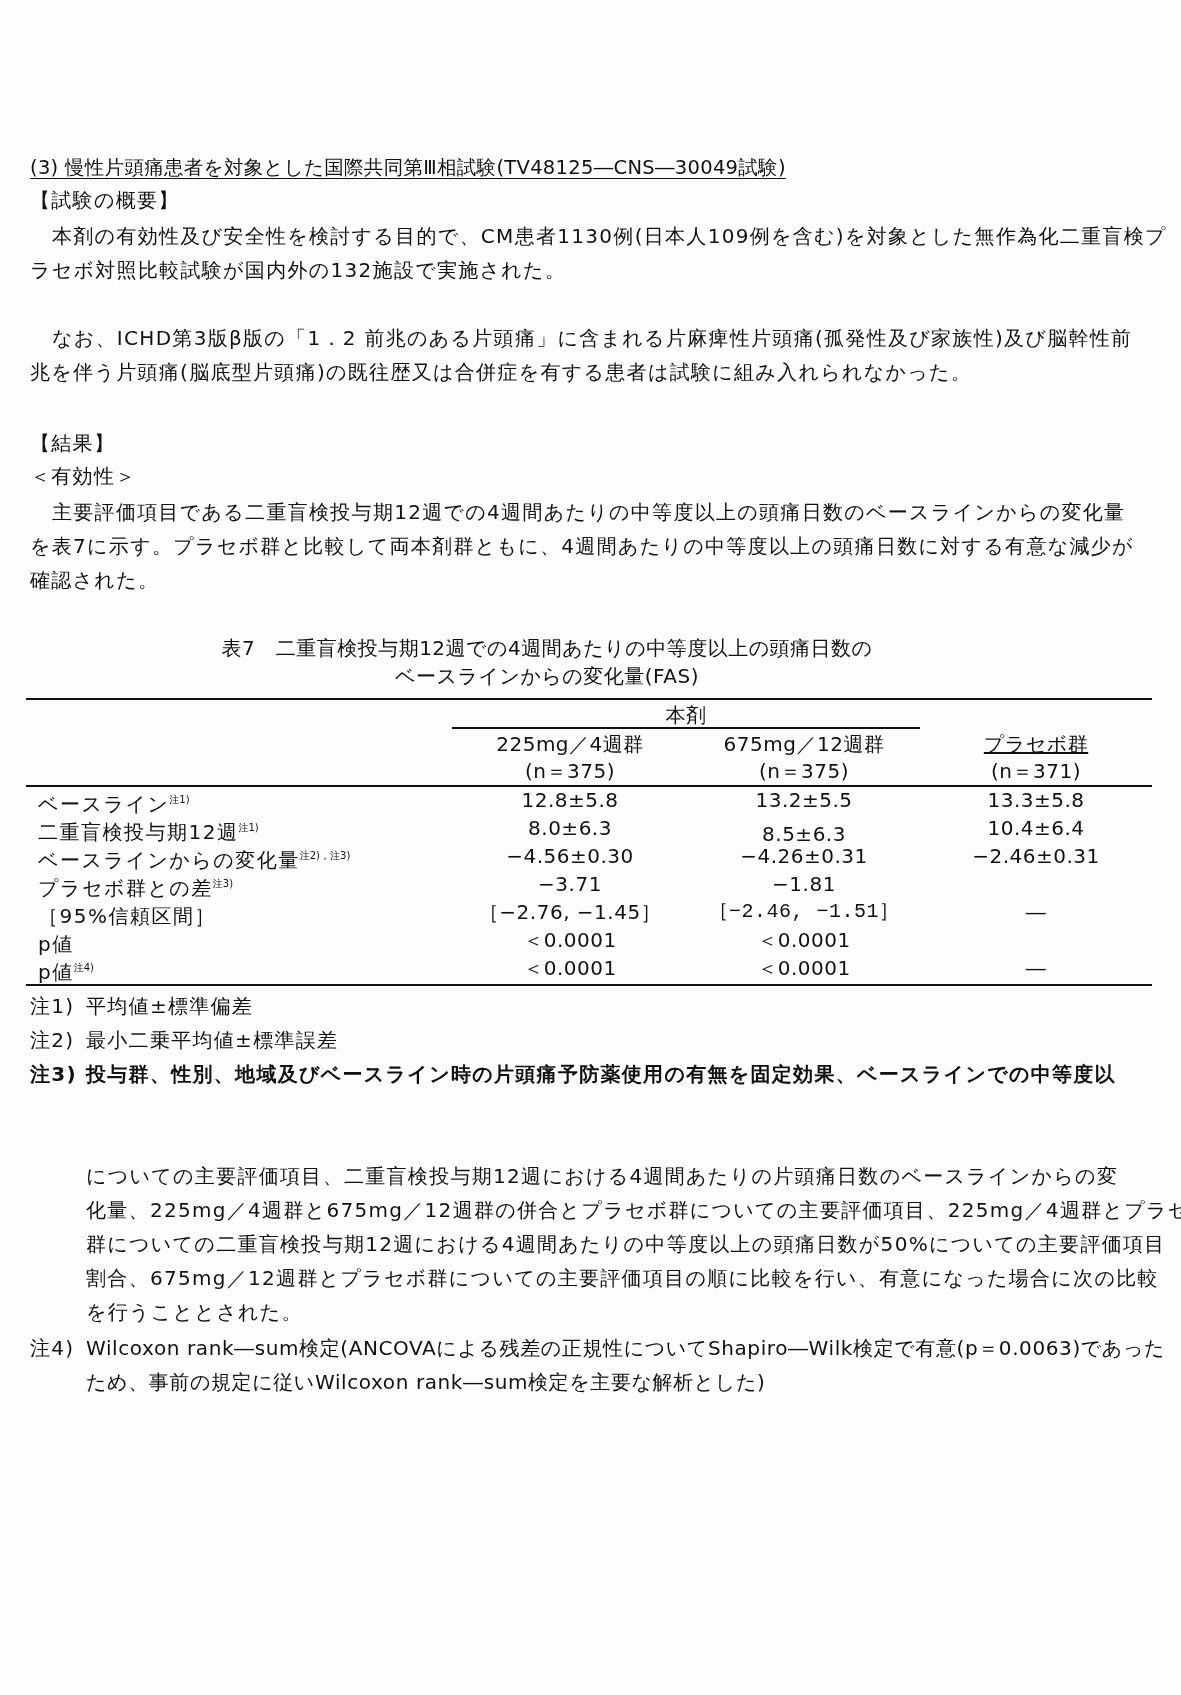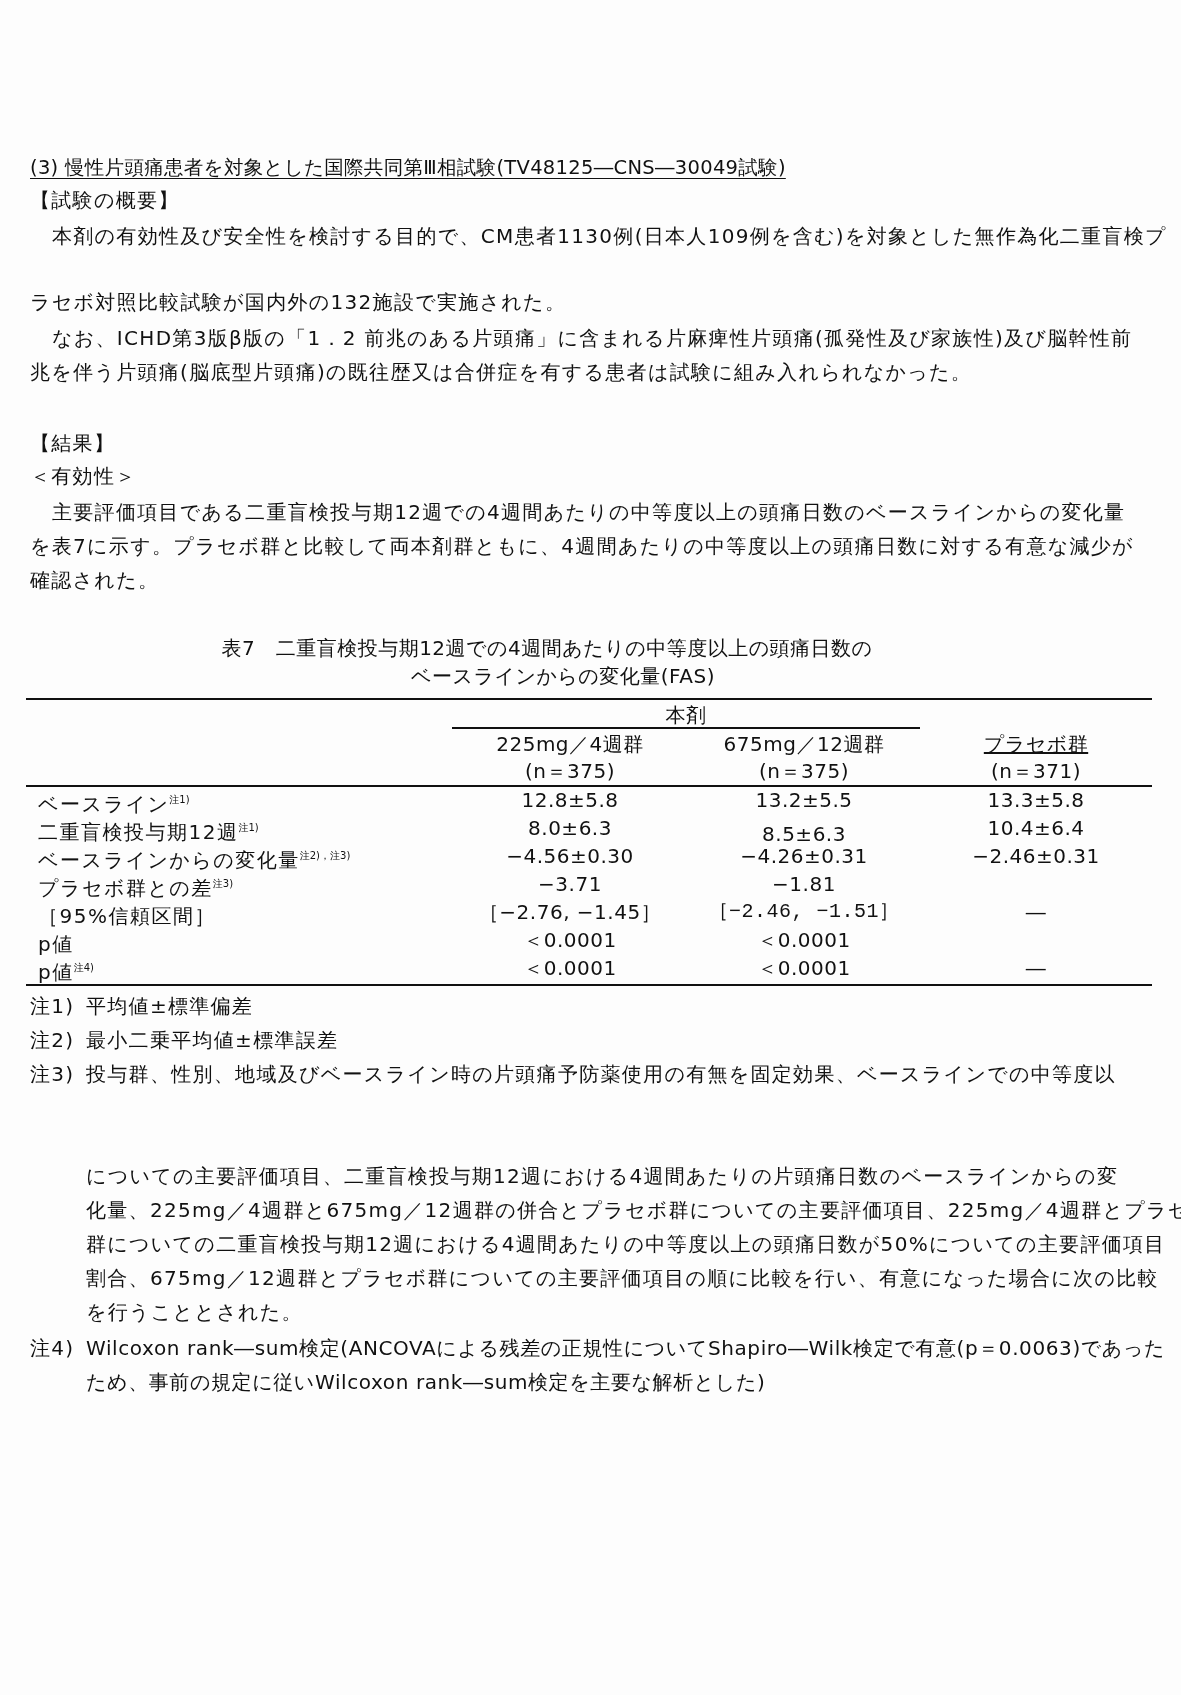--- a/index.html
+++ b/index.html
@@ -19,32 +19,32 @@
   .note-cont { position:absolute; left:86px; font-size:20px; line-height:28px; white-space:nowrap; letter-spacing:1.3px; }
 </style>
 </head>
 <body>
 
 <div class="page">
 
   <div class="line heading" style="top:154px;">(3) 慢性片頭痛患者を対象とした国際共同第Ⅲ相試験(TV48125―CNS―30049試験)</div>
   <div class="line" style="top:186px;">【試験の概要】</div>
   <div class="line indent" style="top:222px;">本剤の有効性及び安全性を検討する目的で、CM患者1130例(日本人109例を含む)を対象とした無作為化二重盲検プ</div>
-  <div class="line" style="top:256px;margin-top:32px;">ラセボ対照比較試験が国内外の132施設で実施された。</div>
+  <div class="line" style="top:256px;">ラセボ対照比較試験が国内外の132施設で実施された。</div>
   <div class="line indent" style="top:324px;">なお、ICHD第3版β版の「1．2 前兆のある片頭痛」に含まれる片麻痺性片頭痛(孤発性及び家族性)及び脳幹性前</div>
   <div class="line" style="top:358px;">兆を伴う片頭痛(脳底型片頭痛)の既往歴又は合併症を有する患者は試験に組み入れられなかった。</div>
 
   <div class="line" style="top:429px;">【結果】</div>
   <div class="line" style="top:462px;">＜有効性＞</div>
   <div class="line indent" style="top:498px;">主要評価項目である二重盲検投与期12週での4週間あたりの中等度以上の頭痛日数のベースラインからの変化量</div>
   <div class="line" style="top:532px;">を表7に示す。プラセボ群と比較して両本剤群ともに、4週間あたりの中等度以上の頭痛日数に対する有意な減少が</div>
   <div class="line" style="top:566px;">確認された。</div>
 
   <div class="caption" style="top:634px;">表7　二重盲検投与期12週での4週間あたりの中等度以上の頭痛日数の</div>
-  <div class="caption" style="top:662px;padding-left:16px;">ベースラインからの変化量(FAS)</div>
+  <div class="caption" style="top:662px;">ベースラインからの変化量(FAS)</div>
 
   <div>
     <div class="hr" style="top:698px; left:26px; width:1126px;"></div>
     <div class="cell" style="top:701px; left:452px; width:468px;">本剤</div>
     <div class="hr" style="top:727px; left:452px; width:468px;"></div>
 
     <div class="cell" style="top:730px; left:452px; width:236px;">225mg／4週群</div>
     <div class="cell" style="top:757px; left:452px; width:236px;">(n＝375)</div>
     <div class="cell" style="top:730px; left:686px; width:236px;">675mg／12週群</div>
     <div class="cell" style="top:757px; left:686px; width:236px;">(n＝375)</div>
@@ -86,21 +86,21 @@
     <div class="rowlabel" style="top:954px;"><span>p値</span><sup>注4)</sup></div>
     <div class="cell" style="top:954px; left:452px; width:236px;">＜0.0001</div>
     <div class="cell" style="top:954px; left:686px; width:236px;">＜0.0001</div>
     <div class="cell" style="top:954px; left:920px; width:232px;">―</div>
 
     <div class="hr" style="top:984px; left:26px; width:1126px;"></div>
   </div>
 
   <div class="note" style="top:992px;"><span class="tag">注1)</span><span>平均値±標準偏差</span></div>
   <div class="note" style="top:1026px;"><span class="tag">注2)</span><span>最小二乗平均値±標準誤差</span></div>
-  <div class="note" style="top:1060px;"><span class="tag">注3)</span><span>投与群、性別、地域及びベースライン時の片頭痛予防薬使用の有無を固定効果、ベースラインでの中等度以</span></div>
+  <div class="note" style="top:1060px;font-weight:bold;"><span class="tag">注3)</span><span>投与群、性別、地域及びベースライン時の片頭痛予防薬使用の有無を固定効果、ベースラインでの中等度以</span></div>
   <div class="note-cont" style="top:1162px;">についての主要評価項目、二重盲検投与期12週における4週間あたりの片頭痛日数のベースラインからの変</div>
   <div class="note-cont" style="top:1196px;">化量、225mg／4週群と675mg／12週群の併合とプラセボ群についての主要評価項目、225mg／4週群とプラセボ</div>
   <div class="note-cont" style="top:1230px;">群についての二重盲検投与期12週における4週間あたりの中等度以上の頭痛日数が50%についての主要評価項目</div>
   <div class="note-cont" style="top:1264px;">割合、675mg／12週群とプラセボ群についての主要評価項目の順に比較を行い、有意になった場合に次の比較</div>
   <div class="note-cont" style="top:1298px;">を行うこととされた。</div>
   <div class="note" style="top:1334px;"><span class="tag">注4)</span><span style="letter-spacing:0.6px;">Wilcoxon rank―sum検定(ANCOVAによる残差の正規性についてShapiro―Wilk検定で有意(p＝0.0063)であった</span></div>
   <div class="note-cont" style="top:1368px; letter-spacing:0.6px;">ため、事前の規定に従いWilcoxon rank―sum検定を主要な解析とした)</div>
 
 </div>
 

